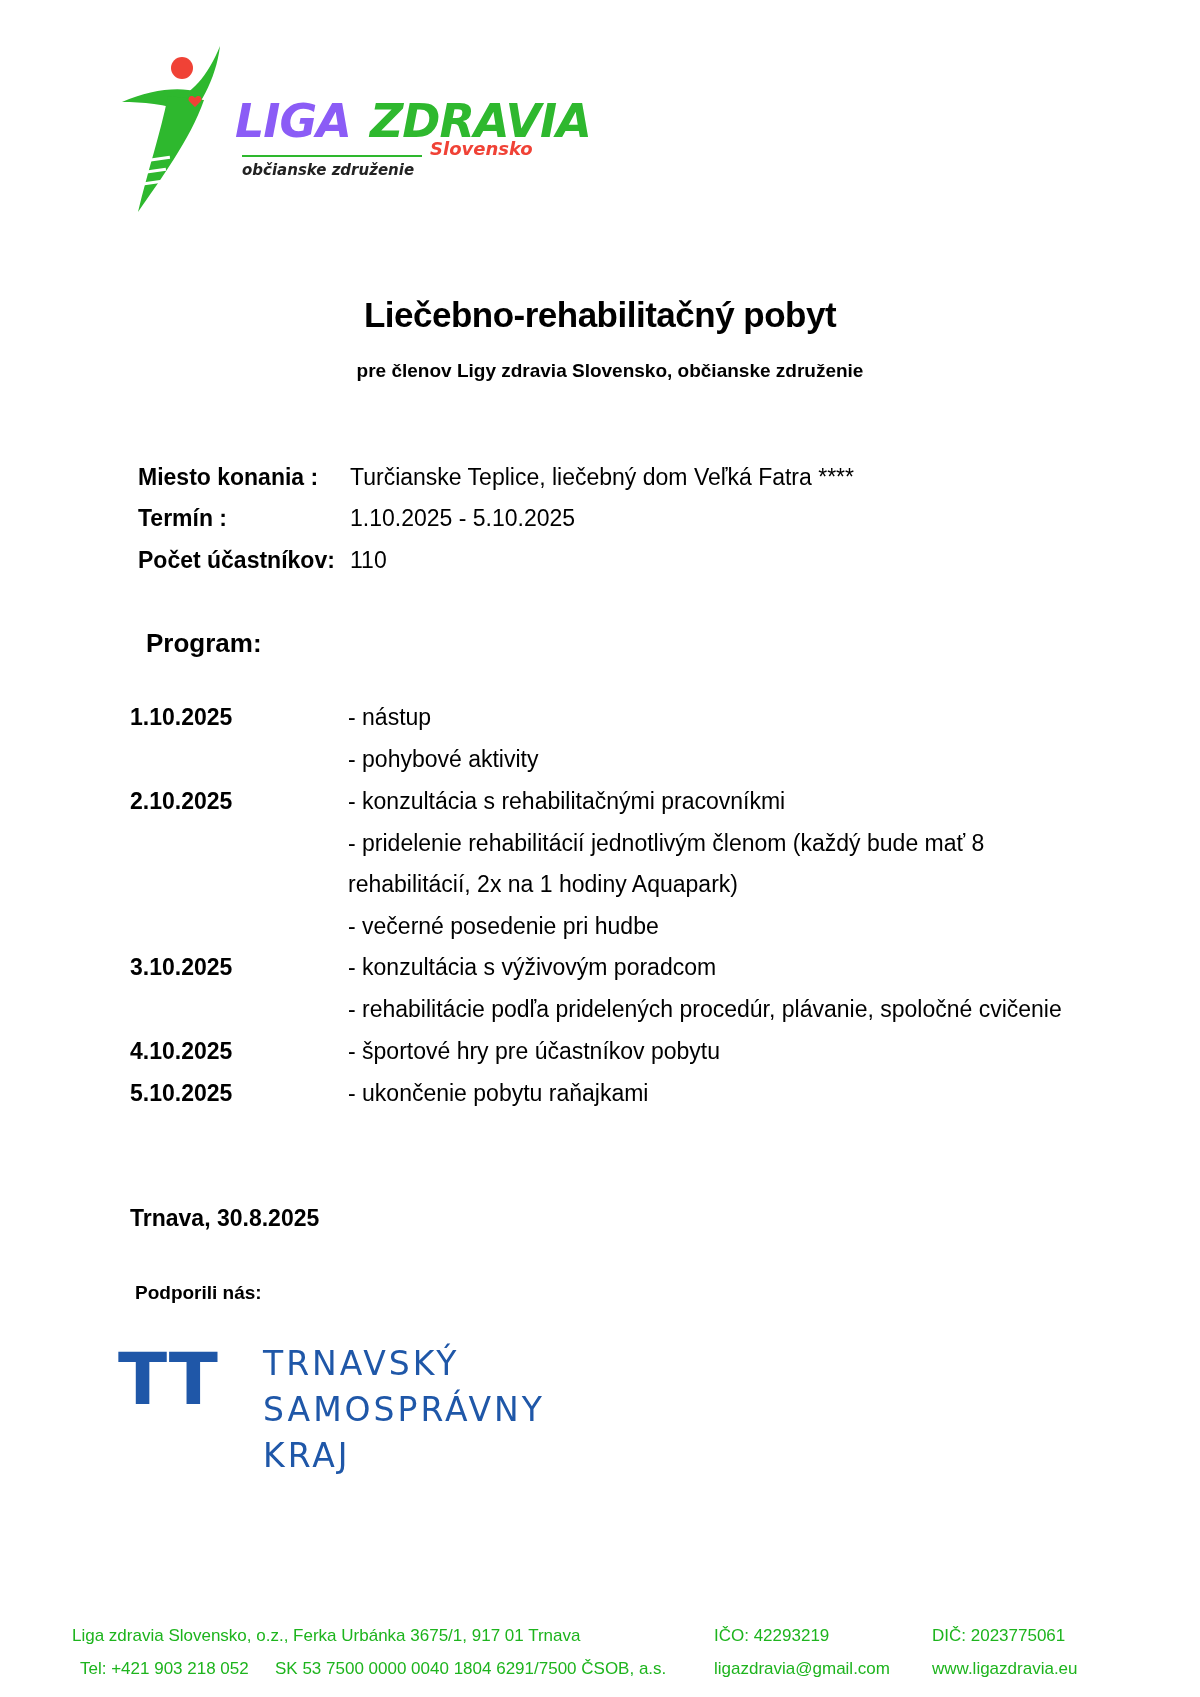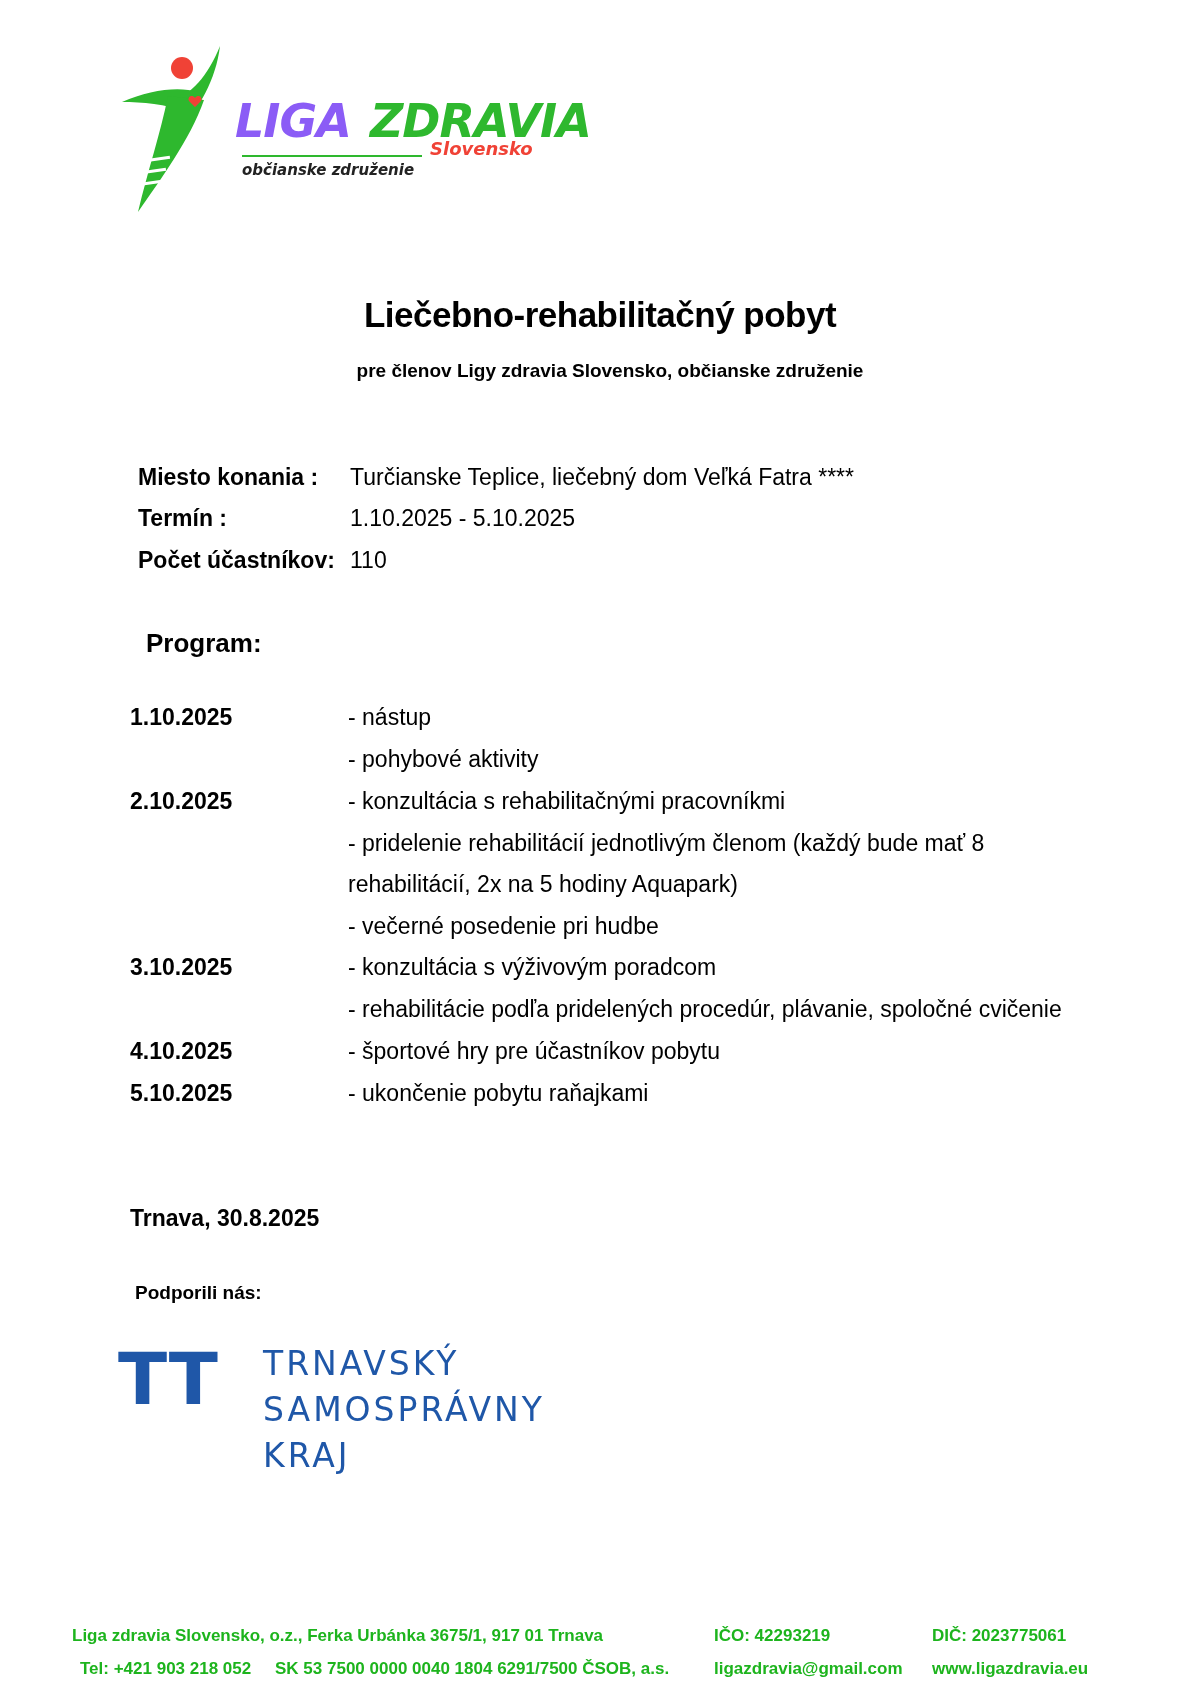--- a/index.html
+++ b/index.html
@@ -31,21 +31,21 @@
   .place-date { left: 130px; top: 1205px; font-size: 23px; font-weight: bold; }
   .supported { left: 135px; top: 1282px; font-size: 19px; font-weight: bold; }
 
   
   #ttsk { left: 118px; top: 1345px; width: 460px; height: 140px; }
   .ttsk-mark { position: absolute; font-family: "DejaVu Sans", sans-serif; font-weight: bold; color: #1f57a8; }
   .ttsk-t { font-size: 72px; top: -8px; }
   .ttsk-sk { font-size: 72px; top: 56px; left: 0px; letter-spacing: 2px; }
   .ttsk-text { position: absolute; left: 145px; font-family: "DejaVu Sans", sans-serif; font-size: 33px; color: #1f57a8; letter-spacing: 3px; line-height: 1; font-weight: normal; }
 
-  .footer-line { font-size: 17px; font-weight: bold; color: #1db41d; white-space: nowrap; }
+  .footer-line { font-size: 17px; font-weight: normal; color: #1db41d; white-space: nowrap; }
 </style>
 </head>
 <body>
 
 <div id="logo" class="abs">
   <svg width="120" height="175" viewBox="0 0 120 175" style="position:absolute;left:0;top:0;">
 
     <path d="M100 6 C 96 40, 78 70, 62 86 L 52 60 C 70 56, 88 36, 100 6 Z" fill="#2eb82e"></path>
 
     <path d="M2 62 C 30 50, 58 46, 78 52 L 66 72 C 46 64, 22 62, 2 62 Z" fill="#2eb82e"></path>
@@ -96,21 +96,21 @@
 <div class="abs prog-line" style="top:786px;">
   <span class="prog-date">2.10.2025</span>
   <span class="prog-text">- konzultácia s rehabilitačnými pracovníkmi</span>
 </div>
 <div class="abs prog-line" style="top:828px;">
   <span class="prog-date"></span>
   <span class="prog-text">- pridelenie rehabilitácií jednotlivým členom (každý bude mať 8</span>
 </div>
 <div class="abs prog-line" style="top:869px;">
   <span class="prog-date"></span>
-  <span class="prog-text">rehabilitácií, 2x na 5 hodiny Aquapark)</span>
+  <span class="prog-text">rehabilitácií, 2x na 1 hodiny Aquapark)</span>
 </div>
 <div class="abs prog-line" style="top:911px;">
   <span class="prog-date"></span>
   <span class="prog-text">- večerné posedenie pri hudbe</span>
 </div>
 <div class="abs prog-line" style="top:952px;">
   <span class="prog-date">3.10.2025</span>
   <span class="prog-text">- konzultácia s výživovým poradcom</span>
 </div>
 <div class="abs prog-line" style="top:994px;">

